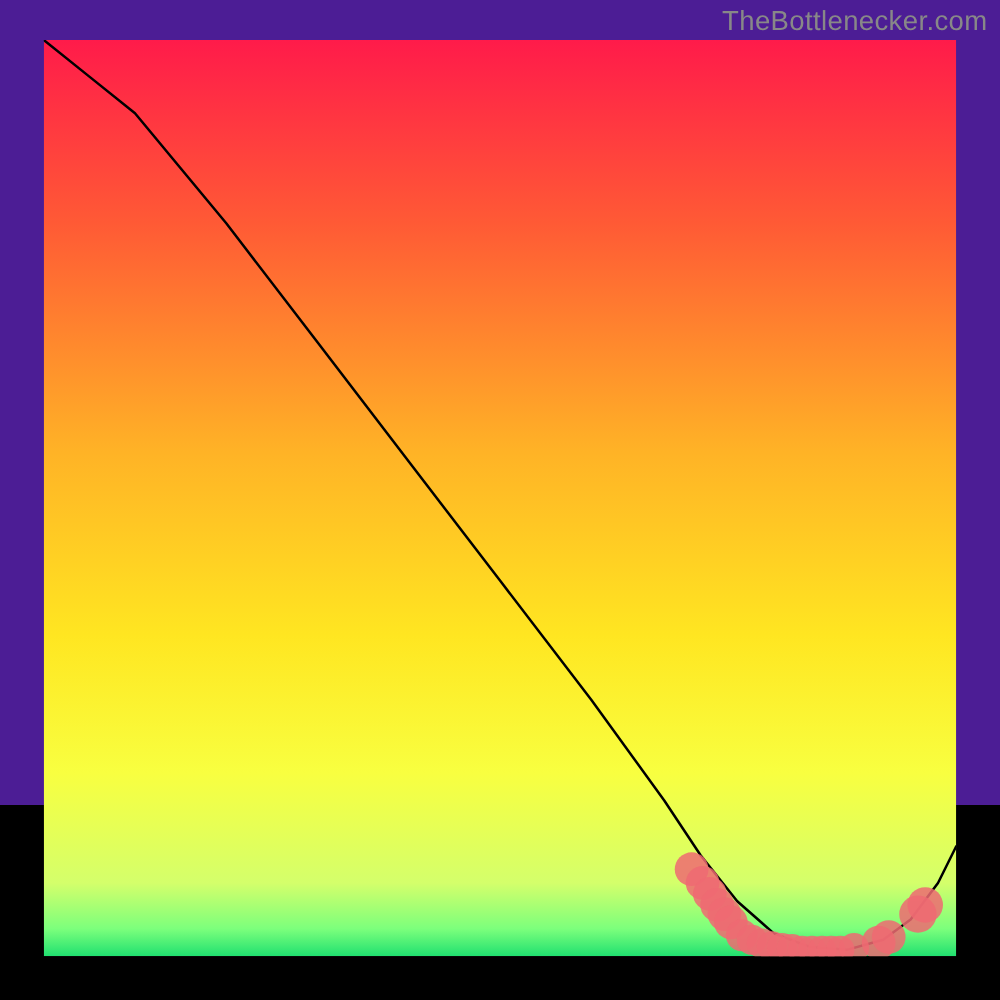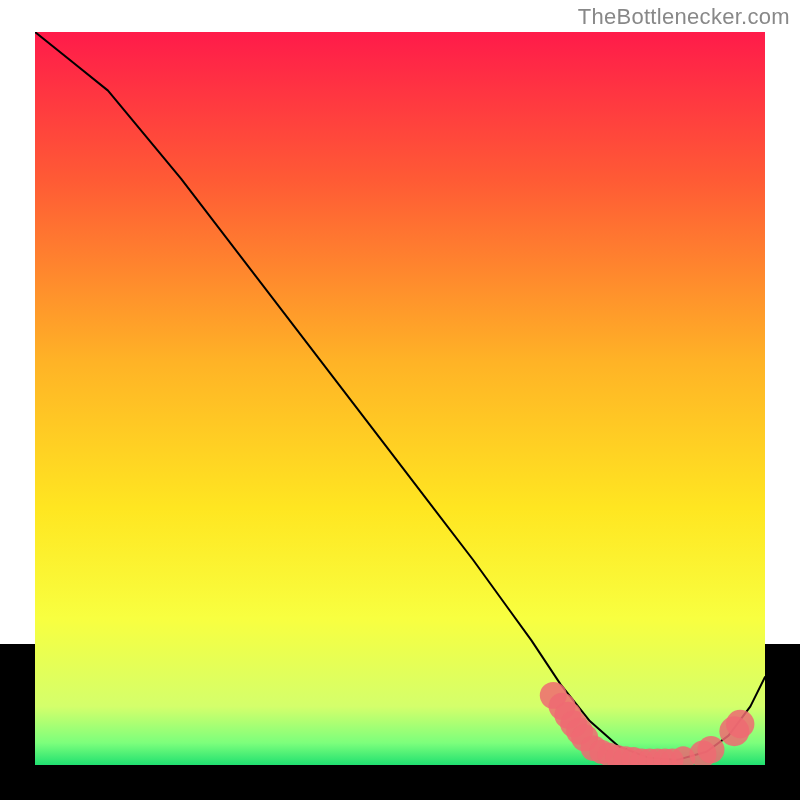--- a/index.html
+++ b/index.html
@@ -8,21 +8,21 @@
     width: 800px;
     height: 800px;
     background: #000;
     overflow: hidden;
     font-family: Arial, Helvetica, sans-serif;
   }
   .frame {
     position: relative;
     width: 800px;
     height: 644px;
-    background: #ffffff;
+    background: #4c1d95;
   }
   .watermark {
     position: absolute;
     top: 4px;
     right: 10px;
     color: #888;
     font-size: 22px;
     font-weight: 500;
     letter-spacing: 0.3px;
     z-index: 3;

